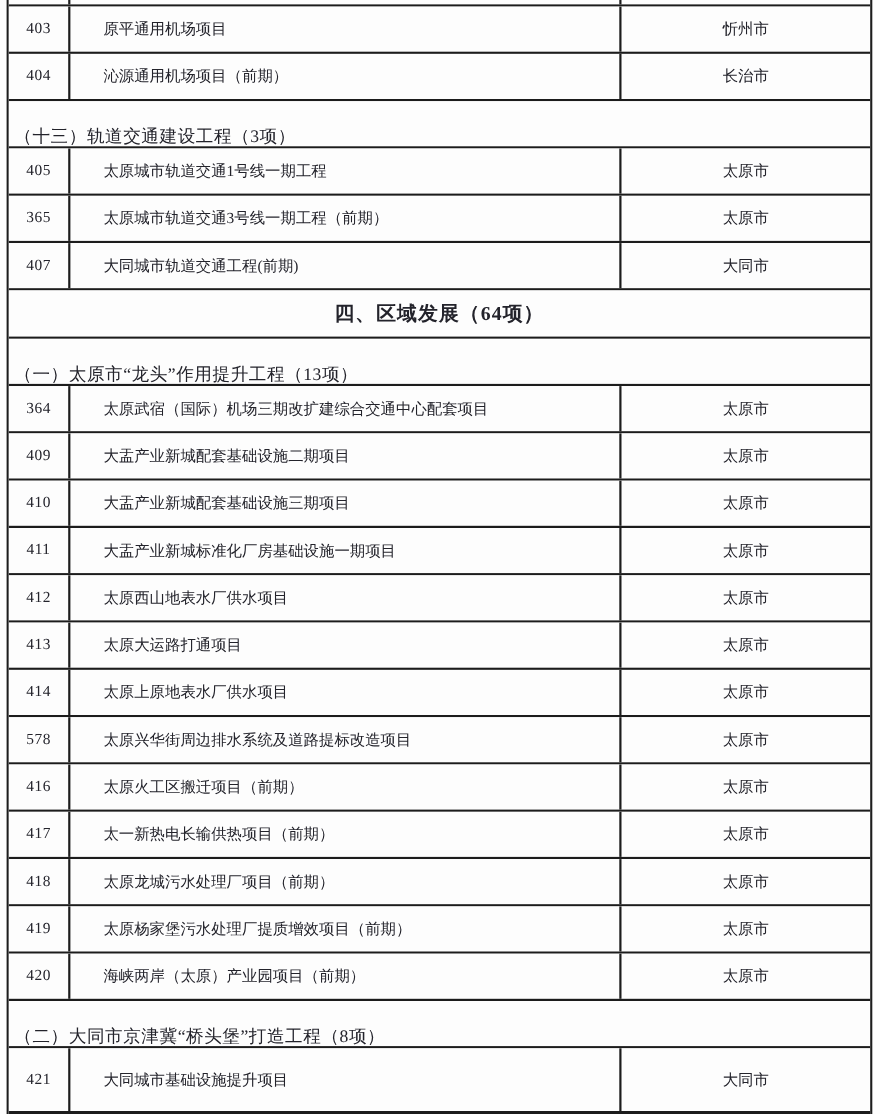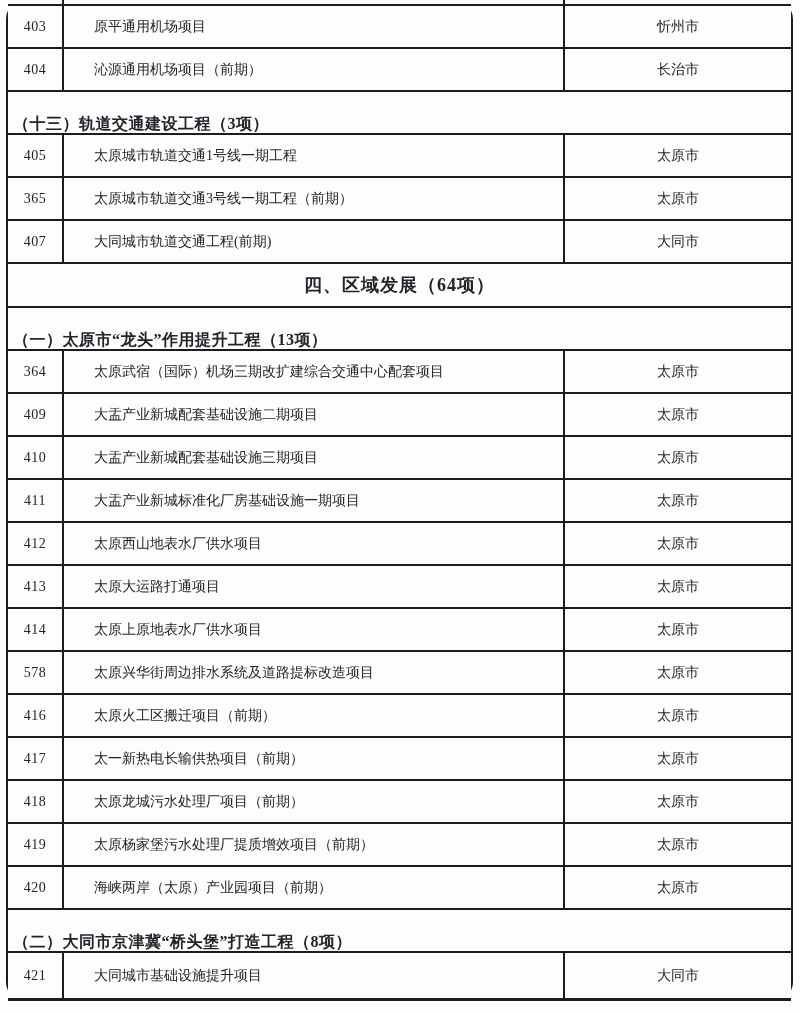--- a/index.html
+++ b/index.html
@@ -17,32 +17,31 @@
     color: #23232b;
   }
   .table {
     position: absolute;
     left: 6px;
     top: 0;
     width: 787px;
     box-sizing: border-box;
     border-left: 2px solid #1c1c1c;
     border-right: 2px solid #1c1c1c;
-    border-radius: 19px;
   }
   .row {
     display: flex;
     align-items: stretch;
     box-sizing: border-box;
     border-bottom: 2px solid #1c1c1c;
     height: 43px;
     background: #fdfdfd;
   }
   .row-stub { height: 6px; }
-  .row:last-child { height: 48px; border-bottom: 3px solid #1c1c1c; }
+  .row:last-child { height: 60px; border-bottom: 3px solid #1c1c1c; }
   .cell {
     display: flex;
     align-items: center;
     box-sizing: border-box;
     overflow: hidden;
   }
   .cell-no {
     width: 56px;
     justify-content: center;
     border-right: 2px solid #1c1c1c;
@@ -60,21 +59,21 @@
     width: 226px;
     justify-content: center;
     font-size: 14px;
   }
   .row-section .cell-title {
     flex: 1;
     display: flex;
     align-items: center;
     padding-left: 5px;
     font-size: 16px;
-    font-weight: bold;
+    font-weight: normal;
     letter-spacing: 0.5px;
     margin-top: 24px;
   }
   .row-major { height: 44px; }
   .row-major .cell-title {
     flex: 1;
     display: flex;
     align-items: center;
     justify-content: center;
     font-size: 18px;

